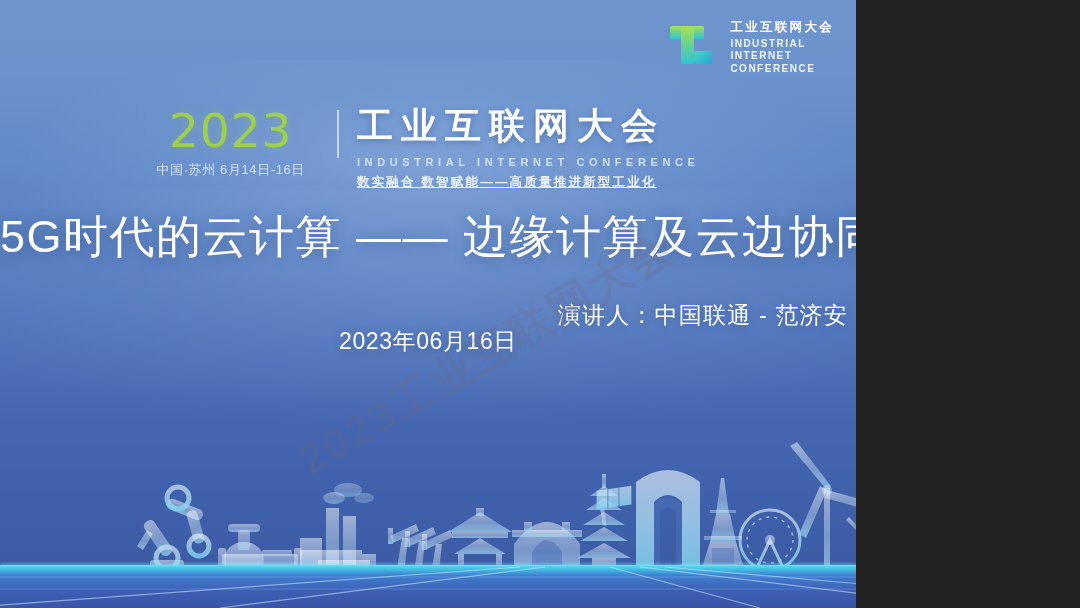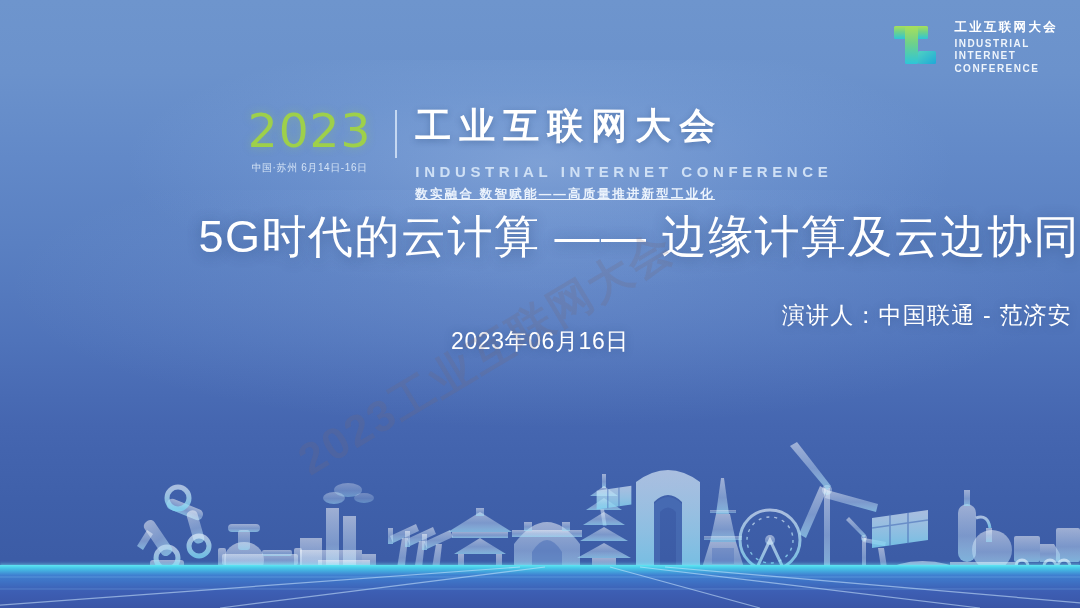--- a/index.html
+++ b/index.html
@@ -1,19 +1,19 @@
 <!DOCTYPE html>
 <html lang="zh"><head>
 <meta charset="utf-8">
 <title>5G时代的云计算</title>
 <style>
   html,body{margin:0;padding:0;background:#222;}
   *{box-sizing:border-box;}
   .slide{
-    position:relative;width:1080px;height:608px;overflow:hidden;
+    position:relative;width:856px;height:608px;overflow:hidden;
     font-family:"Liberation Sans","DejaVu Sans",sans-serif;
     background:linear-gradient(180deg,
       #6e95cd 0%, #6b92cc 12%, #6289c8 26%,
       #5a80c2 40%, #4f73ba 56%, #4566b0 70%,
       #3f60aa 82%, #3c5ca6 92%, #3a58a2 100%);
   }
   
   .bloom{
     position:absolute;left:50%;top:60px;transform:translateX(-50%);
     width:820px;height:230px;pointer-events:none;
@@ -38,38 +38,38 @@
   .corner-en{
     font-size:10px;color:#eef4fb;letter-spacing:1.5px;font-weight:600;
     line-height:1.25;white-space:nowrap;
   }
 
   
   .event-logo{
     position:absolute;left:0;right:0;top:108px;
     display:flex;justify-content:center;align-items:flex-start;gap:0px;
   }
-  .ev-left{display:flex;flex-direction:column;align-items:center;padding-right:24px;}
+  .ev-left{display:flex;flex-direction:column;align-items:center;padding-right:32px;}
   .ev-year{
     font-size:47px;font-weight:400;letter-spacing:1px;line-height:.98;
     color:#9ed04a;font-family:"DejaVu Sans",sans-serif;
     text-shadow:0 0 10px rgba(158,208,74,.35);
   }
   .ev-when{
-    font-size:10px;color:#dce9f8;letter-spacing:.6px;margin-top:7px;white-space:nowrap;
+    font-size:13px;color:#dce9f8;letter-spacing:.6px;margin-top:7px;white-space:nowrap;
     opacity:.93;
   }
   .ev-divider{width:2px;height:48px;background:rgba(226,238,252,.75);margin:2px 18px 0 0;}
   .ev-right{display:flex;flex-direction:column;align-items:flex-start;}
   .ev-cn{
     font-size:36px;font-weight:700;color:#ffffff;letter-spacing:8px;line-height:1;
     white-space:nowrap;text-shadow:0 2px 6px rgba(30,60,110,.35);
   }
   .ev-en{
-    font-size:15px;color:#cfe0f5;letter-spacing:4.6px;margin-top:19px;white-space:nowrap;
+    font-size:11px;color:#cfe0f5;letter-spacing:4.6px;margin-top:12px;white-space:nowrap;
     font-weight:600;
   }
   .ev-slogan{
     font-size:12.5px;color:#eaf2fc;letter-spacing:2.2px;margin-top:6px;white-space:nowrap;
     font-weight:600;
     text-decoration:underline;
   }
 
   
   .title{

